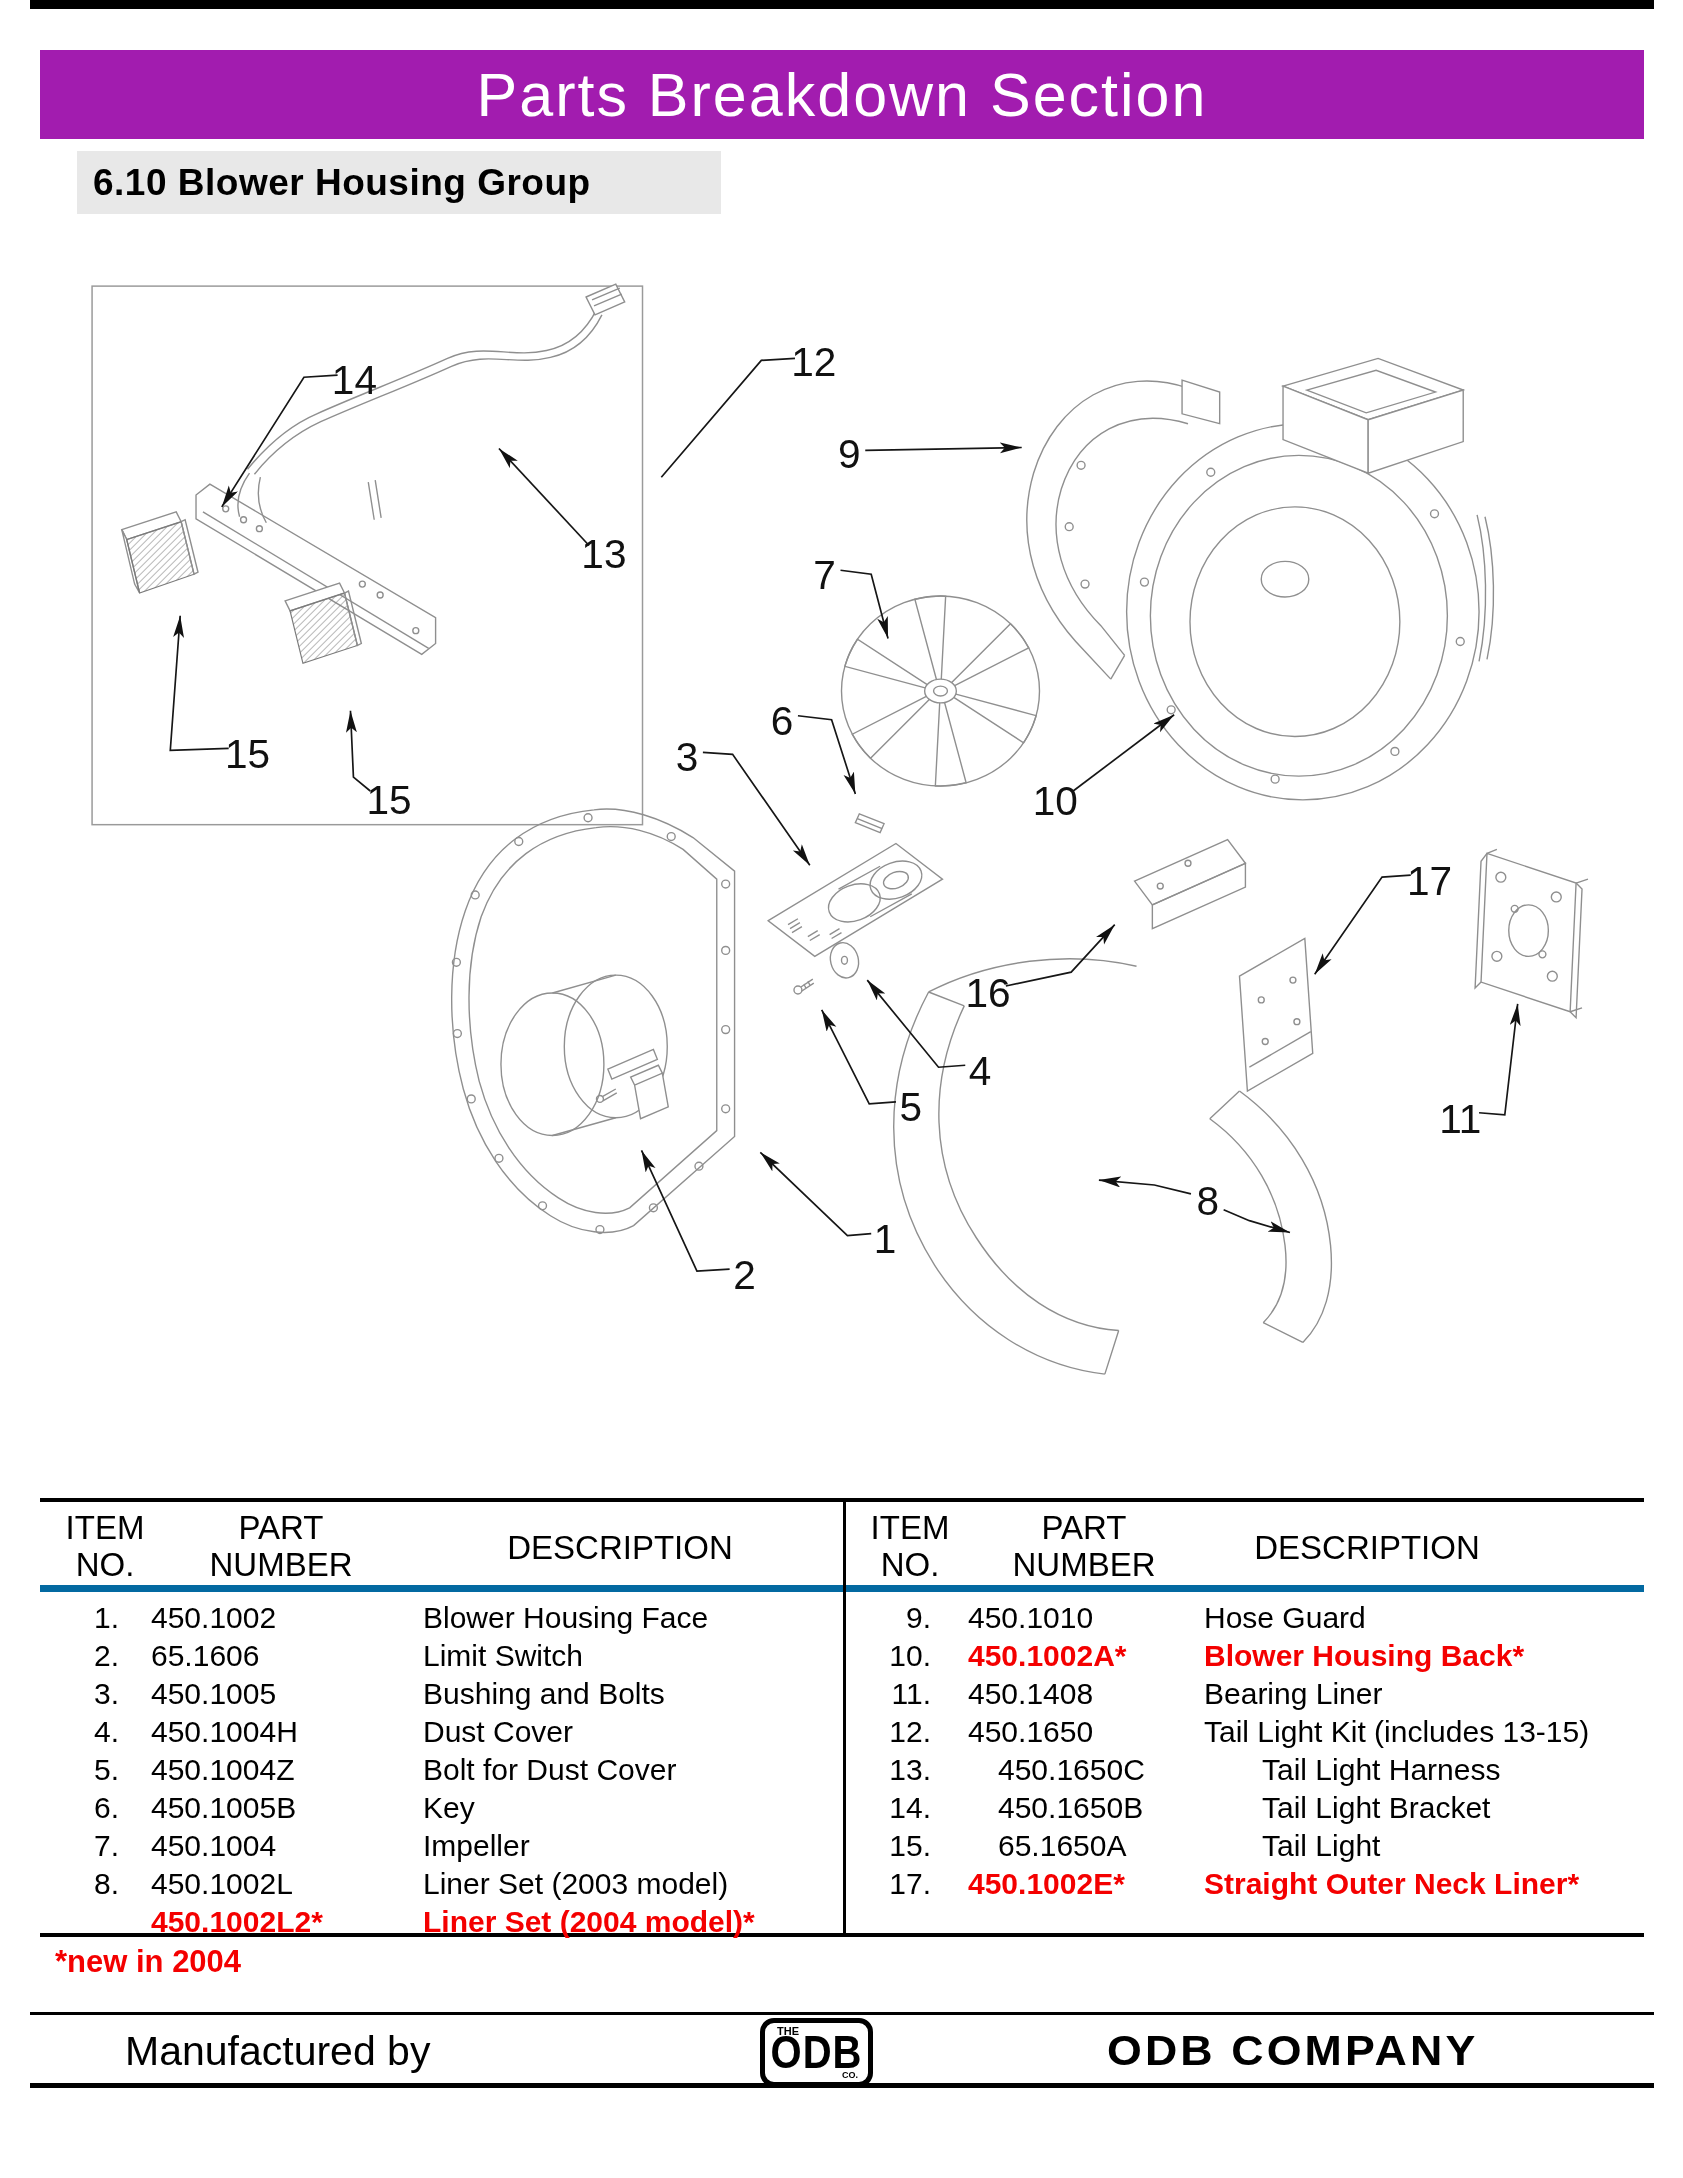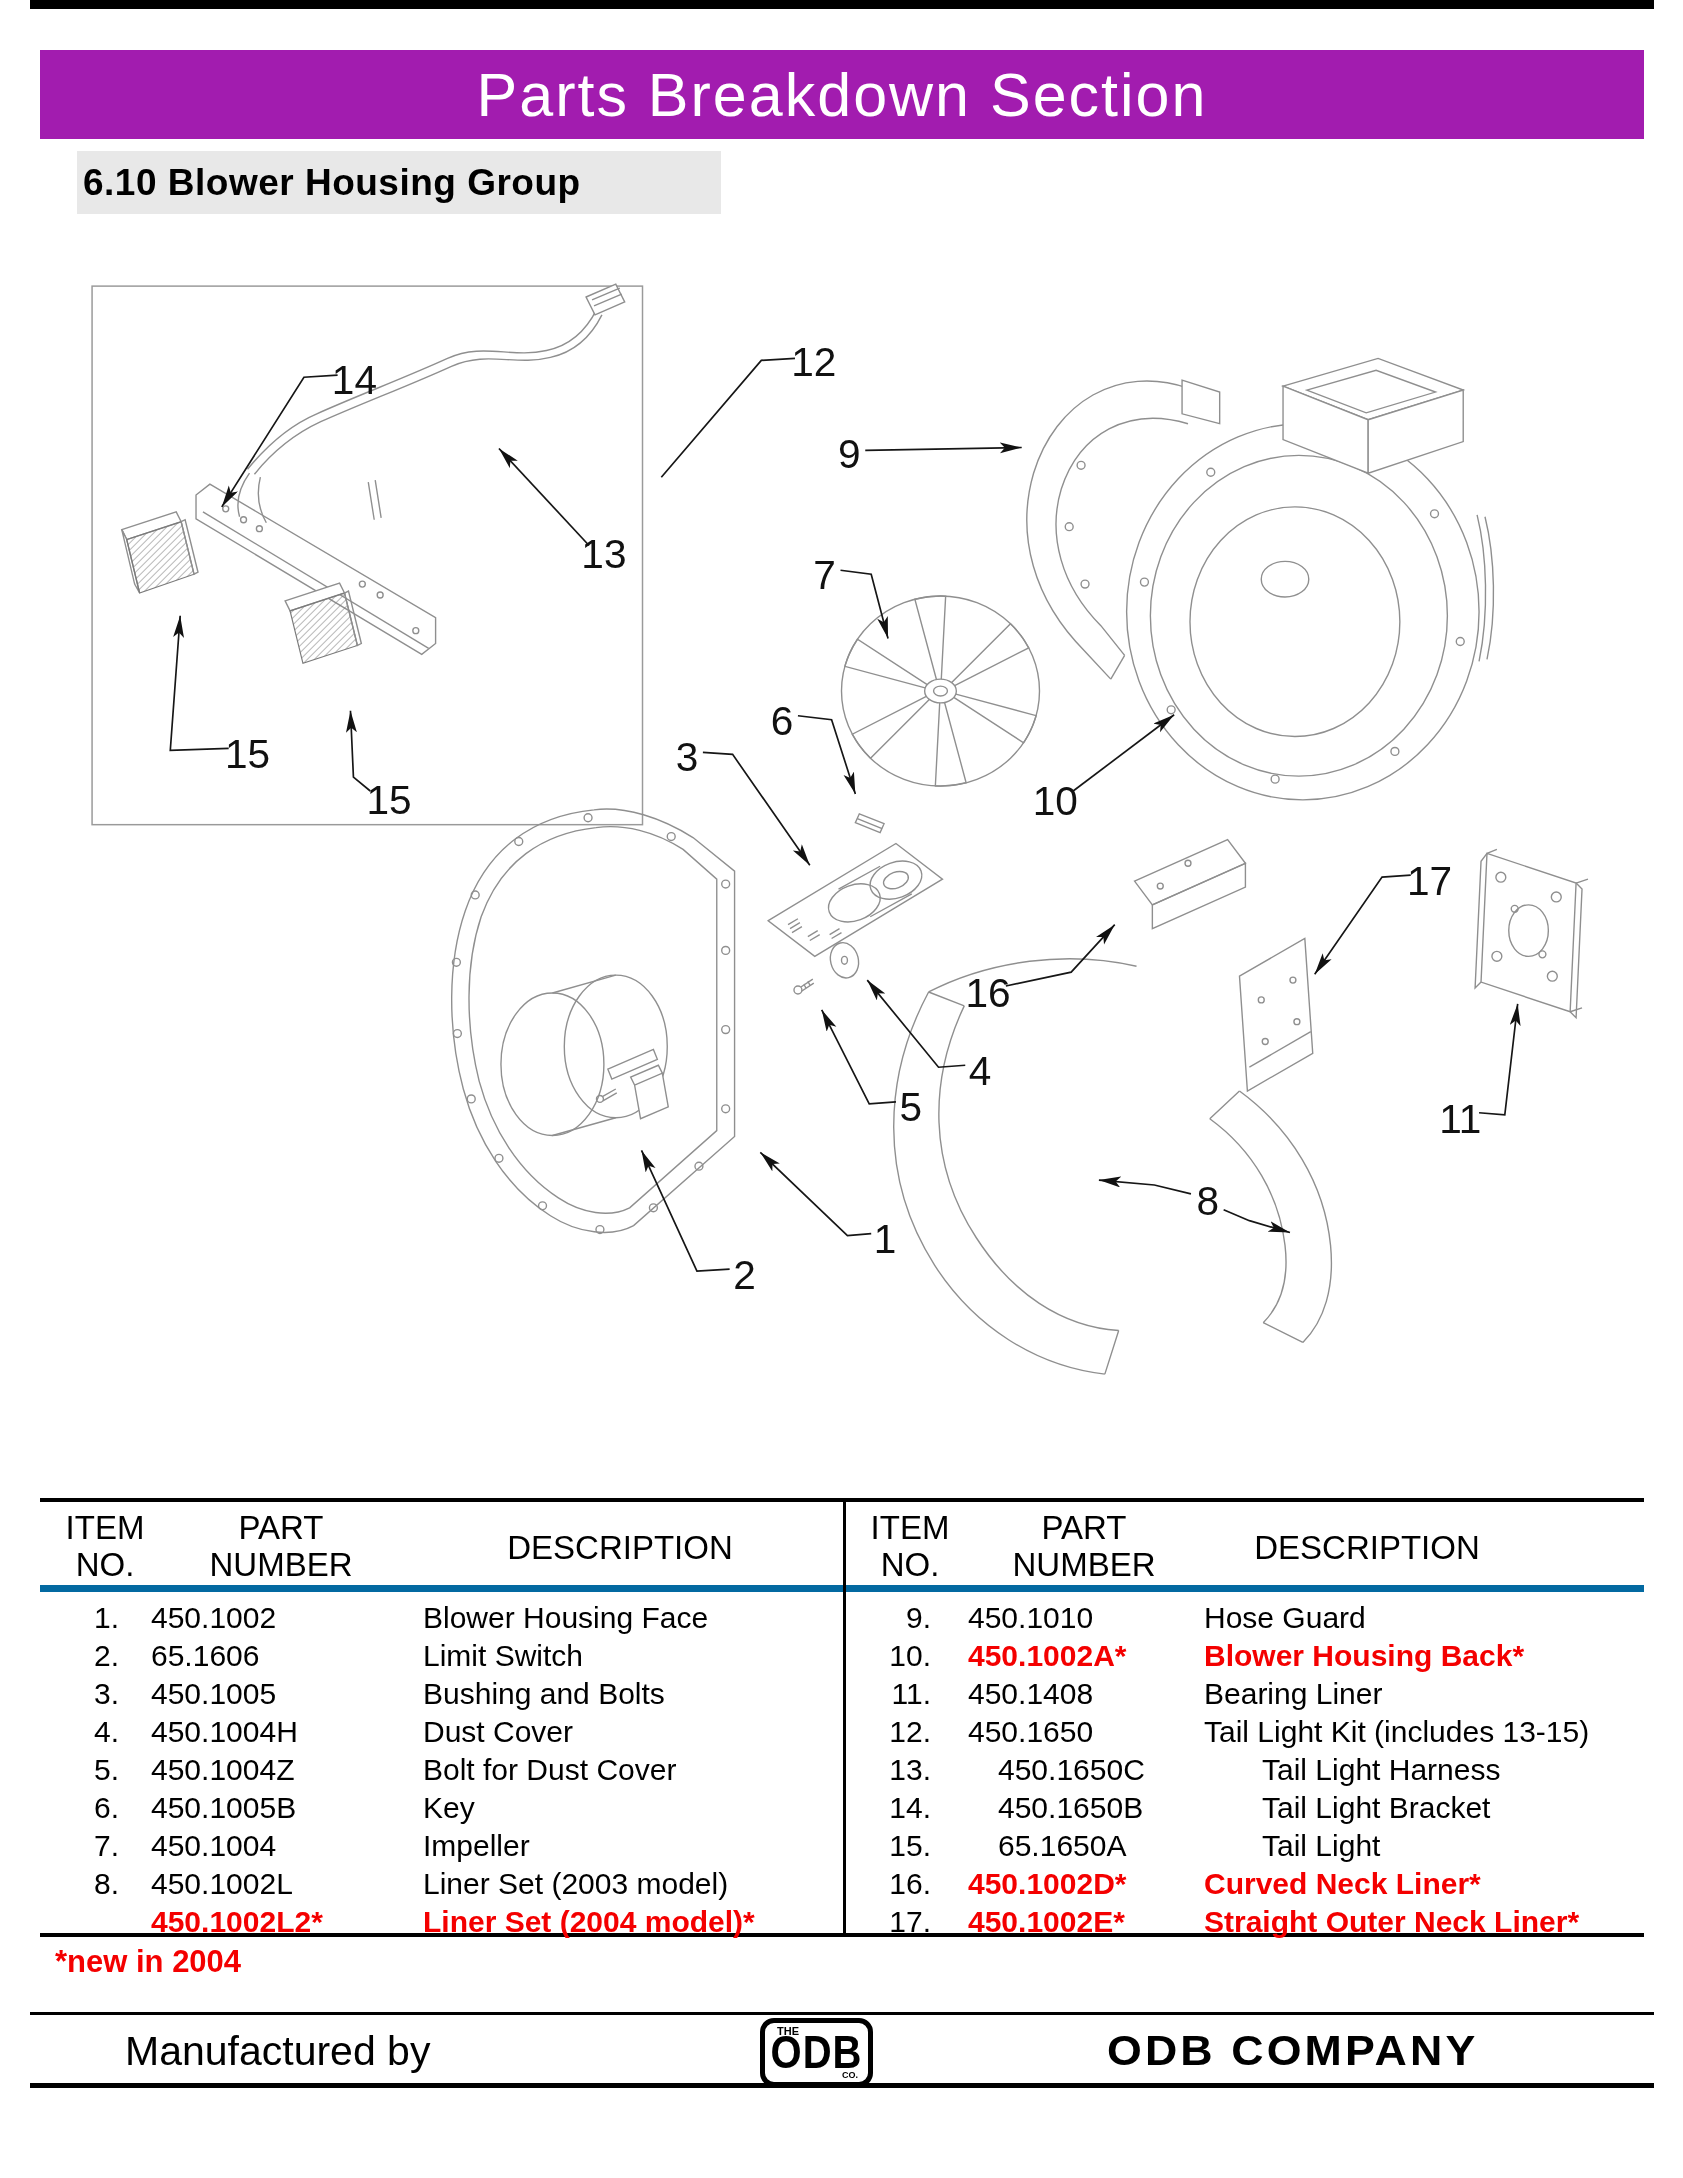--- a/index.html
+++ b/index.html
@@ -8,21 +8,21 @@
   .abs{position:absolute;}
   
   #top-rule{left:30px;top:0;width:1624px;height:9px;background:#000;}
   
   #title-bar{left:40px;top:50px;width:1604px;height:89px;background:#a21caf;
              display:flex;align-items:center;justify-content:center;}
   #title-bar h1{margin:0;color:#fff;font-size:61px;font-weight:400;letter-spacing:2px;}
   
   #section-box{left:77px;top:151px;width:644px;height:63px;background:#e8e8e8;
                display:flex;align-items:center;}
-  #section-box span{font-size:37px;font-weight:bold;padding-left:6px;letter-spacing:0.5px;}
+  #section-box span{font-size:37px;font-weight:bold;padding-left:16px;letter-spacing:0.5px;}
   
   #diagram{left:0;top:0;width:1683px;height:2178px;}
   
   #parts-table{left:40px;top:1498px;width:1604px;height:439px;
                border-top:4px solid #000;border-bottom:4px solid #000;
                display:flex;box-sizing:border-box;}
   .half{position:relative;height:100%;box-sizing:border-box;}
   .half.left{width:803px;}
   .half.right{width:801px;border-left:3px solid #000;}
   .thead{position:relative;height:83px;border-bottom:7px solid #0369a1;}
@@ -367,25 +367,20 @@
           <span class="no">14.</span>
           <span class="part">450.1650B</span>
           <span class="desc">Tail Light Bracket</span>
         </div>
         <div class="row indent">
           <span class="no">15.</span>
           <span class="part">65.1650A</span>
           <span class="desc">Tail Light</span>
         </div>
         <div class="row red">
-          <span class="no">16.</span>
-          <span class="part">450.1002D*</span>
-          <span class="desc">Curved Neck Liner*</span>
-        </div>
-        <div class="row red">
           <span class="no">17.</span>
           <span class="part">450.1002E*</span>
           <span class="desc">Straight Outer Neck Liner*</span>
         </div>
       </div>
   </div>
 </div>
 
 <div class="abs" id="footnote">*new in 2004</div>
 

